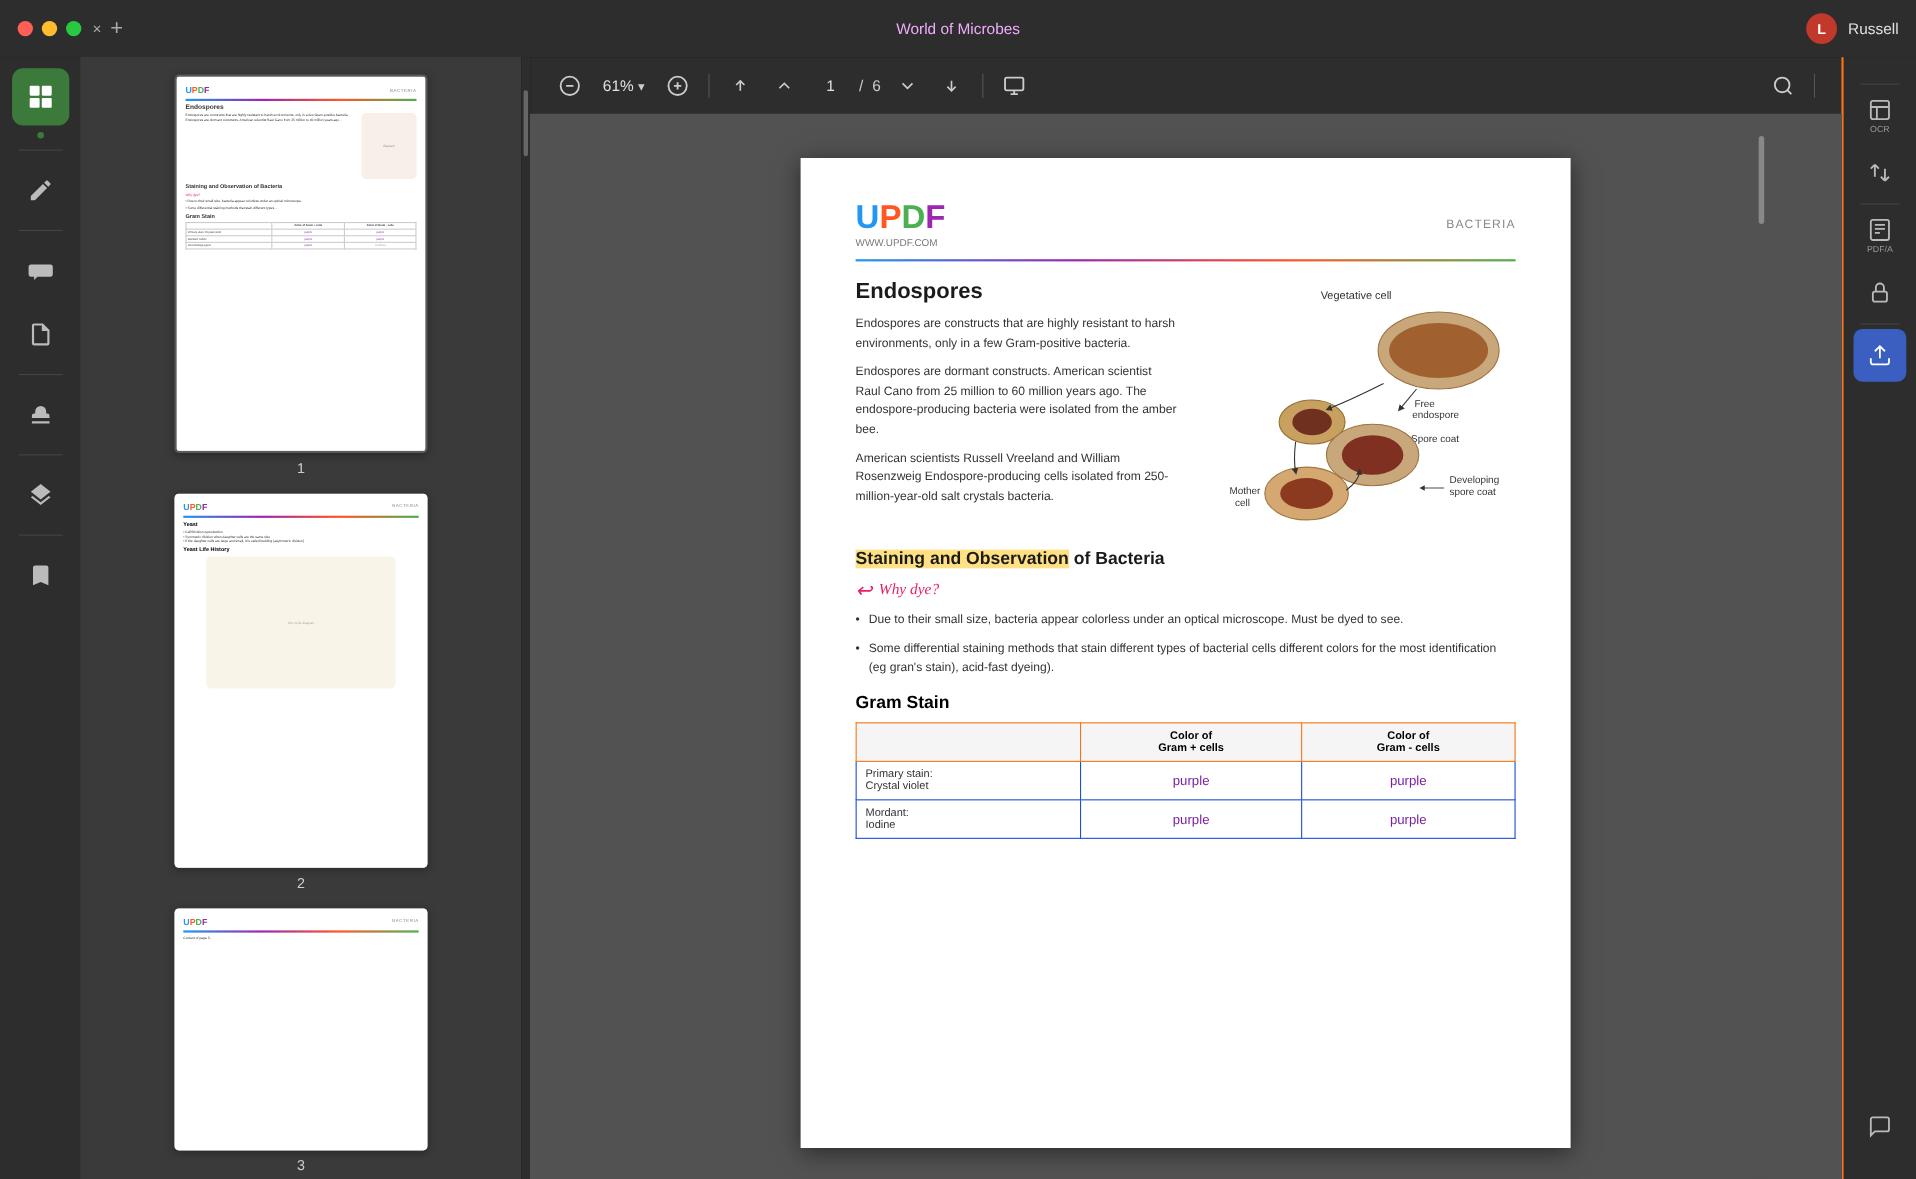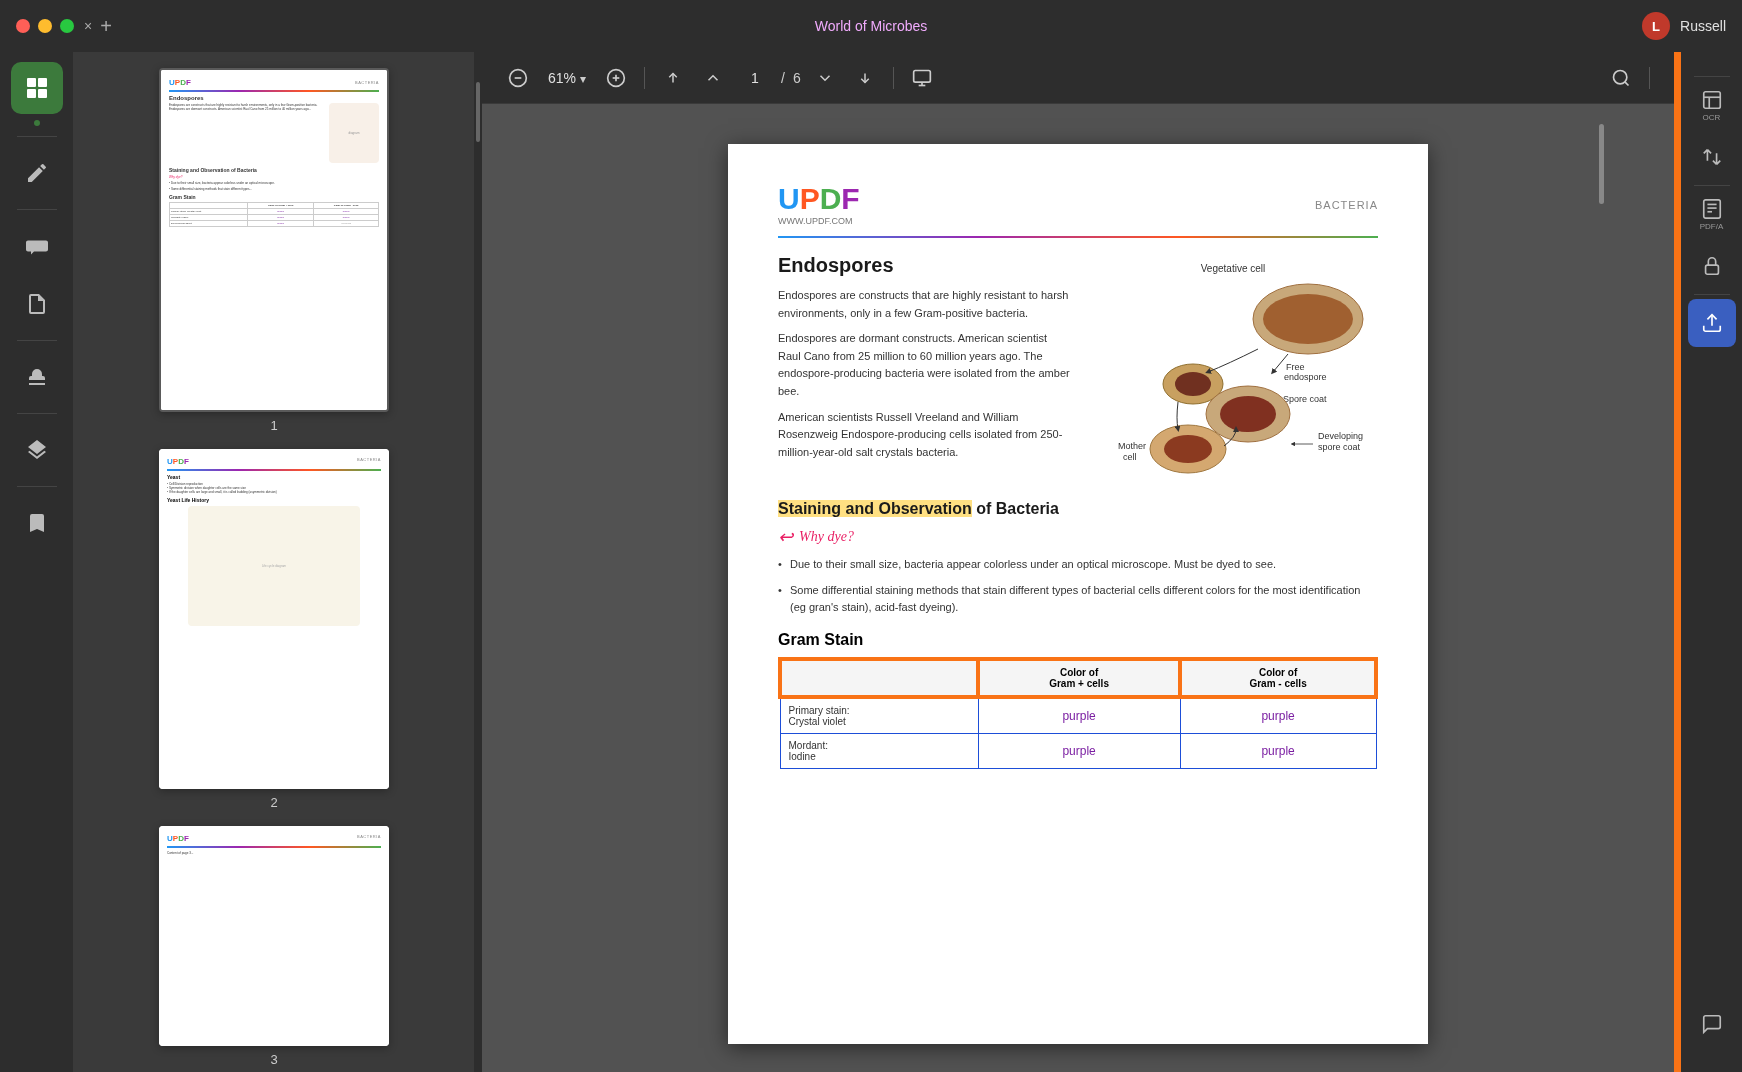--- a/index.html
+++ b/index.html
@@ -107,35 +107,35 @@
     .body-text { font-size: 11px; color: #333; line-height: 1.6; margin-bottom: 8px; }
 
     .section-header { font-size: 16px; font-weight: 700; color: #1a1a1a; margin: 16px 0 8px; }
     .cursive-text { font-style: italic; color: #e91e63; font-family: Georgia, serif; font-size: 14px; margin-bottom: 8px; }
 
     .bullet-item { font-size: 11px; color: #333; line-height: 1.6; margin-bottom: 8px; padding-left: 12px; position: relative; }
     .bullet-item::before { content: '•'; position: absolute; left: 0; }
 
     .gram-stain-title { font-size: 16px; font-weight: 700; margin: 14px 0 8px; }
     .gram-table { width: 100%; border-collapse: collapse; font-size: 11px; }
-    .gram-table th { border: 4px solid #f97316; padding: 6px 8px; text-align: center; font-weight: 600; font-size: 10px; background: #f5f5f5; }
+    .gram-table th { border: 1px solid #f97316; padding: 6px 8px; text-align: center; font-weight: 600; font-size: 10px; background: #f5f5f5; }
     .gram-table td { border: 1px solid #1d4ed8; padding: 6px 8px; font-size: 10px; }
     .gram-table td.purple { color: #7B1FA2; font-size: 12px; text-align: center; }
     .gram-table td.row-label { font-size: 10px; color: #333; }
 
     
     .right-sidebar {
       width: 68px;
       background: #2d2d2d;
       display: flex;
       flex-direction: column;
       align-items: center;
       padding: 10px 0;
       gap: 4px;
-      border-left: 7px solid #f97316;
+      border-left: 2px solid #f97316;
       position: relative;
     }
     .right-icon-btn {
       width: 48px; height: 48px;
       display: flex; flex-direction: column; align-items: center; justify-content: center;
       border-radius: 8px; cursor: pointer; color: #bbb; font-size: 18px; background: none; border: none;
       position: relative;
     }
     .right-icon-btn .icon-label { font-size: 8px; color: #999; margin-top: 2px; }
     .right-separator { width: 36px; height: 1px; background: #444; }

